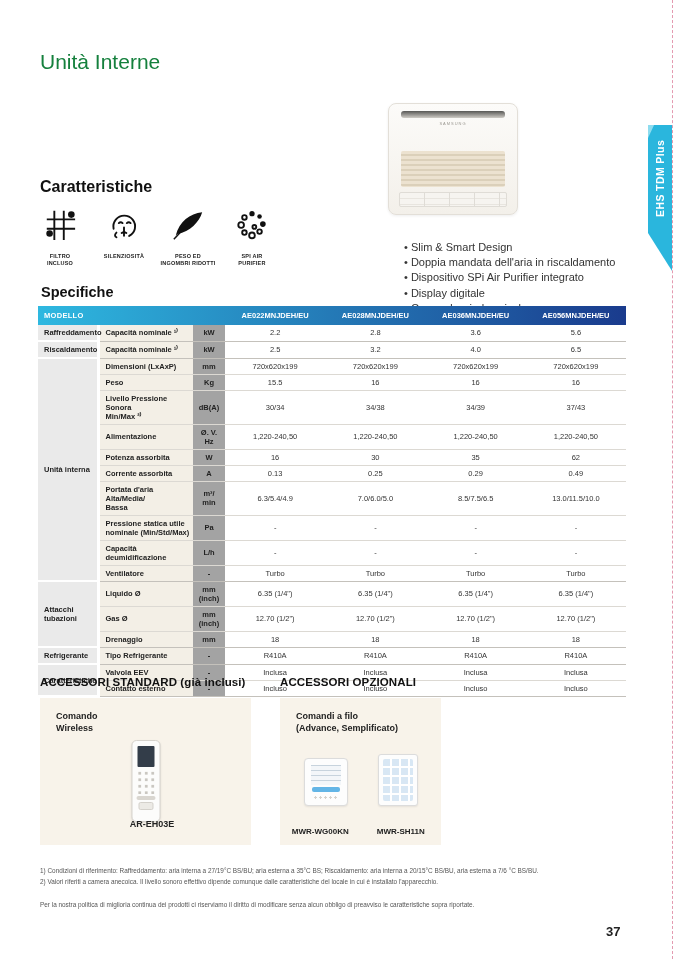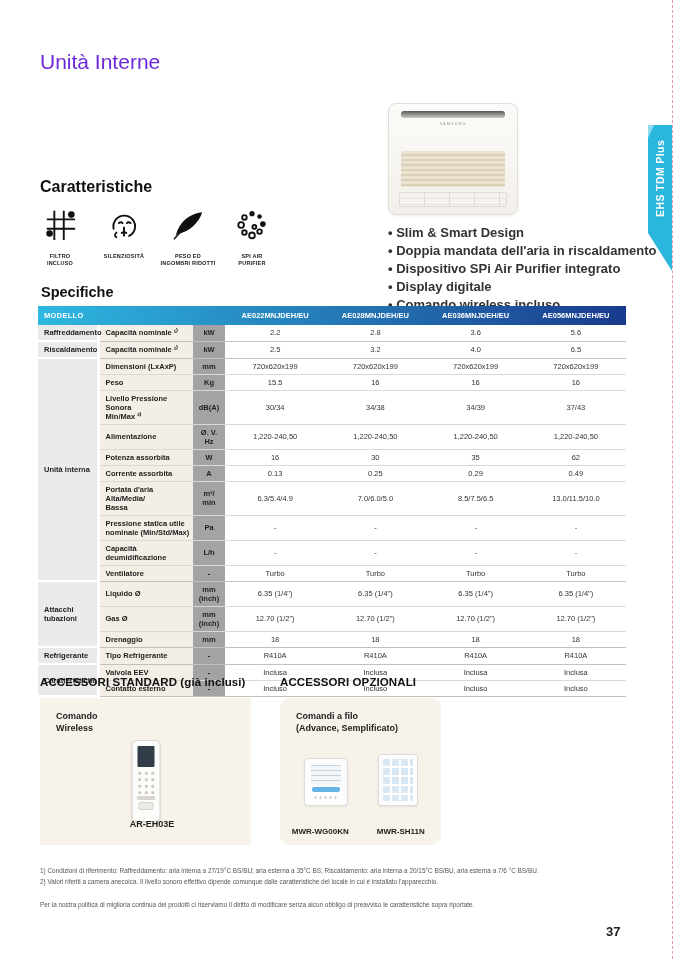--- a/index.html
+++ b/index.html
@@ -16,21 +16,21 @@
     background:linear-gradient(115deg,#8edcef 0px,#8edcef 5px,#2ab6dd 6px);
     clip-path:polygon(0 0,100% 0,100% 100%,0 74%);
   }
   .side-tab span {
     position:absolute; top:0; left:0; width:100%; height:106px;
     display:flex; align-items:center; justify-content:center;
     writing-mode:vertical-rl; transform:rotate(180deg);
     color:#fff; font-size:10.5px; font-weight:bold; letter-spacing:.4px; white-space:nowrap;
   }
 
-  .eyebrow { position:absolute; left:40px; top:50px; font-size:21px; color:#6d28d9; }
+  .eyebrow { position:absolute; left:40px; top:50px; font-size:21px; color:#15803d; }
   .title   { position:absolute; left:38px; top:82px; margin:0; font-size:40px; font-weight:800; letter-spacing:-.5px; color:#0d0d0d; }
 
   .features-heading { position:absolute; left:40px; top:178px; margin:0; font-size:16px; font-weight:bold; color:#111; }
   .features-row { position:absolute; left:28px; top:208px; display:flex; }
   .feature { width:64px; display:flex; flex-direction:column; align-items:center; }
   .feature svg { width:34px; height:34px; }
   .f-label { margin-top:7px; font-size:5.5px; font-weight:bold; letter-spacing:.2px; color:#222; text-align:center; white-space:pre-line; line-height:1.35; text-transform:uppercase; }
 
   
   .console { position:absolute; left:388px; top:103px; width:128px; height:110px;
@@ -39,21 +39,21 @@
   .console .vent { position:absolute; top:7px; left:12px; right:12px; height:7px; border-radius:3px;
     background:linear-gradient(180deg,#575755,#cfccc6); }
   .console .brand { position:absolute; top:17px; left:0; right:0; text-align:center; font-size:4px; letter-spacing:1px; color:#9b9892; }
   .console .louvers { position:absolute; left:12px; right:12px; bottom:27px; height:36px; border-radius:2px;
     background:repeating-linear-gradient(180deg,#ece2d0 0 3px,#dbd0ba 3px 5px); }
   .console .grille { position:absolute; left:10px; right:10px; bottom:7px; height:13px; border:1px solid #dfdcd6; border-radius:2px;
     background:#f6f4f0;
     background-image:repeating-linear-gradient(90deg,transparent 0 24px,#dfdcd6 24px 25px),
                      repeating-linear-gradient(180deg,transparent 0 5px,#e8e5df 5px 6px); }
 
-  .bullets { position:absolute; left:388px; top:224px; margin:0; padding:0; list-style:none; font-size:13px; color:#333; line-height:1.38;font-weight:bold; }
+  .bullets { position:absolute; left:388px; top:224px; margin:16px; padding:0; list-style:none; font-size:11px; color:#333; line-height:1.38; }
   .bullets li::before { content:"• "; }
 
   .specs-heading { position:absolute; left:40px; top:283px; margin:1px; font-size:14.5px; font-weight:bold; color:#111;text-align:right; }
 
   .spec-table { position:absolute; left:38px; top:306px; width:588px; border-collapse:collapse; table-layout:fixed; font-size:7.5px; color:#333; }
   .spec-table thead tr { background:linear-gradient(90deg,#2eb8e0,#1a3b8d); }
   .spec-table th { background:transparent; color:#fff; font-weight:bold; font-size:7.5px; padding:5px 3px; }
   .spec-table th.model { text-align:center; }
   .spec-table th.modello { text-align:left; padding-left:6px; letter-spacing:.3px; }
   .spec-table td { padding:3px 3px; line-height:1.2; border-bottom:1px solid #dcd9d3; }
@@ -62,21 +62,21 @@
   .spec-table td.l { background:#f3efe6; font-weight:bold; color:#222; text-align:left; padding-left:6px; white-space:pre-line; }
   .spec-table td.u { background:#a3a3a3; font-weight:bold; color:#222; text-align:center; white-space:pre-line; }
   .spec-table td.v { background:#fff; text-align:center; }
   .spec-table tr.ge td:not(.g) { border-bottom-color:#c4c1bb; }
 
   .acc-heading { position:absolute; top:676px; margin:0; font-size:11.5px; font-weight:bold; color:#111; letter-spacing:.1px; }
   .acc-heading.std { left:40px; }
   .acc-heading.opt { left:280px; }
   .acc-box { position:absolute; top:698px; height:147px; background:#f8f3ea; }
   .acc-box.std { left:40px; width:211px; }
-  .acc-box.opt { left:280px; width:161px;border-radius:10px; }
+  .acc-box.opt { left:280px; width:161px; }
   .acc-label { position:absolute; top:13px; left:16px; font-size:9px; font-weight:bold; color:#222; white-space:pre-line; line-height:1.3; }
   .acc-caption { position:absolute; bottom:16px; left:0; right:0; text-align:center; font-size:9px; font-weight:bold; color:#222;padding-left:13px; }
   .acc-captions { position:absolute; bottom:9px; left:0; right:0; display:flex; }
   .acc-captions span { flex:1; text-align:center; font-size:8px; font-weight:bold; color:#222; }
 
   .remote { position:absolute; left:50%; top:42px; transform:translateX(-50%); width:27px; height:80px;
     background:#fcfcfb; border:1px solid #d6d3cd; border-radius:5px; box-shadow:0 1px 2px rgba(0,0,0,.08); }
   .remote .scr { margin:5px auto 3px; width:17px; height:21px; background:#333d49; border-radius:1px; }
   .remote .btns { margin:0 4px; height:24px;
     background-image:radial-gradient(circle,#c9c6c0 1.3px,transparent 1.5px); background-size:6.5px 6.5px; }

